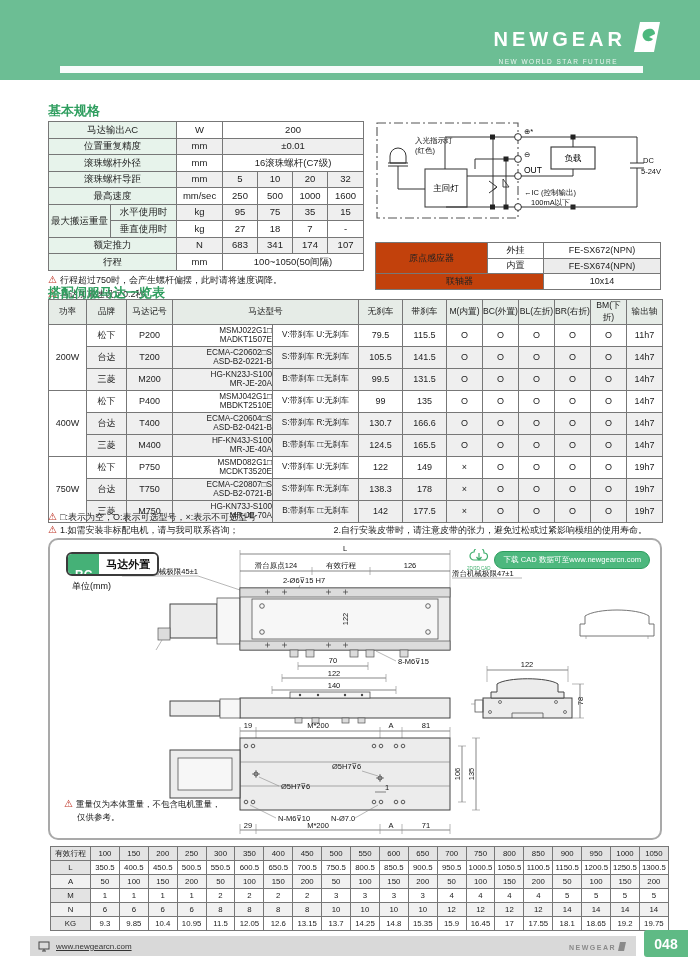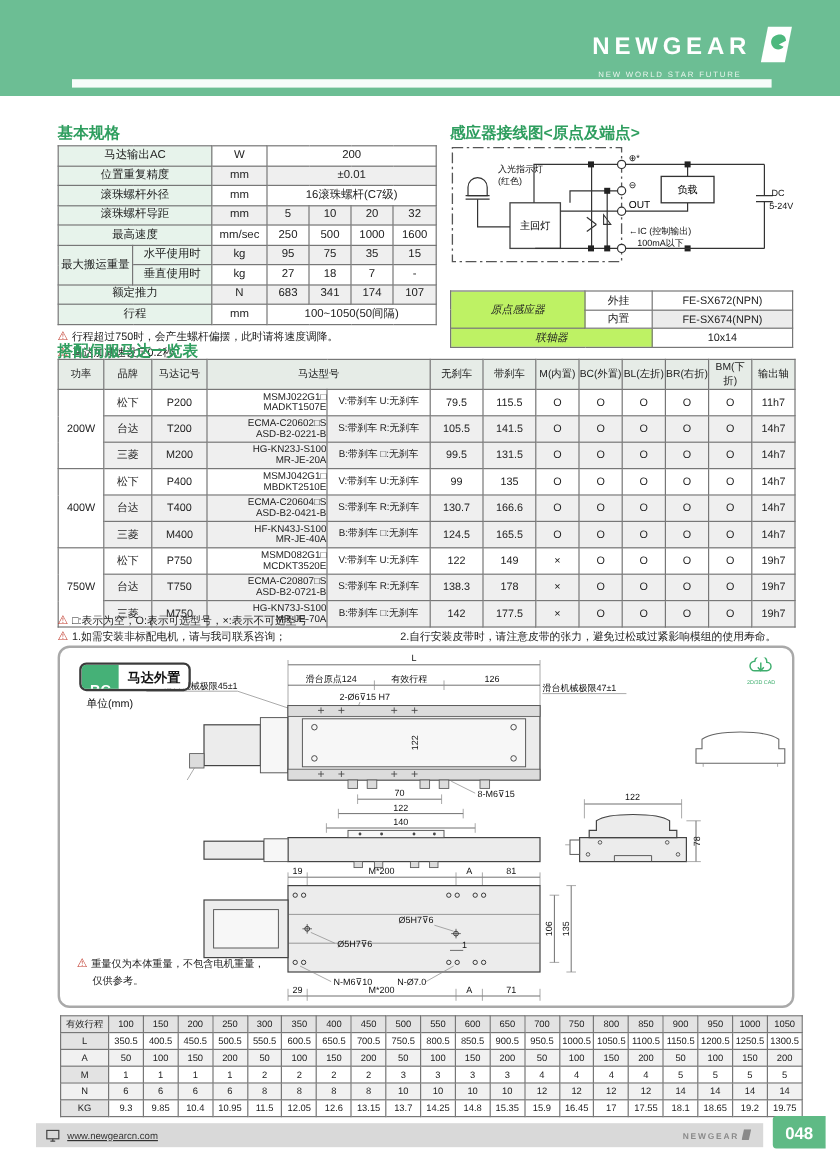--- a/index.html
+++ b/index.html
@@ -21,21 +21,21 @@
   
   #spec-table{width:315px;font-size:9.5px;table-layout:fixed;}
   #spec-table td{height:15.5px;line-height:1.05;}
   #spec-table .lbl{background:#e7f3eb;}
   #spec-table tr.shade td.unit,#spec-table tr.shade td.val{background:#efefef;}
   .note-line{font-size:9px;color:#222;white-space:nowrap;}
   .warn{color:#c0392b;font-size:10px;margin-right:3px;}
   
   #sensor-table{width:285px;font-size:9px;table-layout:fixed;}
   #sensor-table td{height:14.6px;}
-  #sensor-table .lbl{background:#bef264;font-style:italic;}
+  #sensor-table .lbl{background:#c2410c;}
   #sensor-table tr.sshade td.v{background:#ececec;}
   
   #motor-table{width:614px;font-size:9px;table-layout:fixed;}
   #motor-table th{height:20px;background:#e6ece7;font-size:8.6px;}
   #motor-table td{height:21px;line-height:1.05;}
   #motor-table td.model{font-size:8.2px;text-align:right;padding-left:3px;}
   #motor-table td.brake{font-size:8.2px;}
   #motor-table tr.mshade td{background:#efefef;}
   #motor-table tr.mshade td.power,#motor-table td.power{background:#fff;}
   
@@ -159,21 +159,20 @@
         <tr>
           <td class="lbl" colspan="2">行程</td>
           <td class="unit">mm</td>
           <td class="val" colspan="4">100~1050(50间隔)</td>
         </tr>
       </tbody>
   </table>
   <div class="abs note-line" style="left:48px;top:274px;"><span class="warn">⚠</span><span>行程超过750时，会产生螺杆偏摆，此时请将速度调降。</span></div>
   <div class="abs note-line" style="left:48px;top:288px;"><span class="warn">⚠</span><span>马达加减速设定0.2秒。</span></div>
 
-  <div class="abs sec-title" style="left:375px;top:102px;">感应器接线图&lt;原点及端点&gt;</div>
   <svg class="abs" style="left:375px;top:119px;" width="288" height="119" viewBox="0 0 288 119">
     <rect x="2" y="4" width="141" height="95" fill="none" stroke="#555" stroke-width="1.1" stroke-dasharray="9 3 2 3"></rect>
 
     <path d="M15 44 v-7 a8 8 0 0 1 16 0 v7 z" fill="none" stroke="#333" stroke-width="1"></path>
     <line x1="13" y1="44" x2="33" y2="44" class="wire"></line>
       <line x1="13" y1="47" x2="33" y2="47" class="wire"></line>
     <text x="40" y="24" class="dt dts">入光指示灯</text>
     <text x="40" y="34" class="dt dts">(红色)</text>
 
     <rect x="50" y="50" width="42" height="38" fill="#fff" stroke="#444" stroke-width="1.1"></rect>
@@ -610,20 +609,21 @@
     </div>
     <div id="unit-label">单位(mm)</div>
 
     <div id="cad-badge">
       <span id="cad-cloud">
         <svg width="20" height="13" viewBox="0 0 20 13">
             <path d="M5 11 a4 4 0 0 1 0 -8 a5 5 0 0 1 10 1 a3.5 3.5 0 0 1 0 7 z M10 4 v6 M7.5 8 l2.5 3 l2.5 -3" fill="none" stroke="#3fae6e" stroke-width="1.2"></path>
           </svg>
         <div class="t">2D/3D CAD</div>
       </span>
+      <span id="cad-pill">下载 CAD 数据可至www.newgearcn.com</span>
     </div>
 
     <div id="panel-note">
       <div><span class="warn">⚠</span><span>重量仅为本体重量，不包含电机重量，</span></div>
       <div style="margin-left:13px;"><span>仅供参考。</span></div>
     </div>
   </div>
 
   <table id="dim-table" class="abs" style="left:50px;top:846px;">
     <colgroup id="dim-cols">

